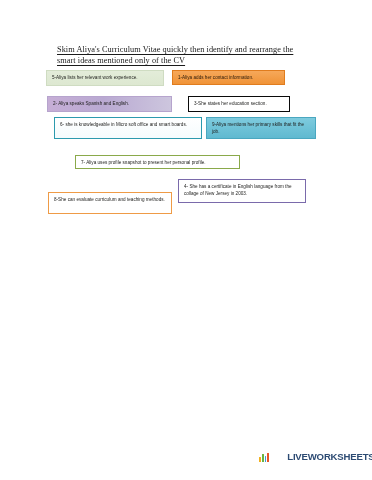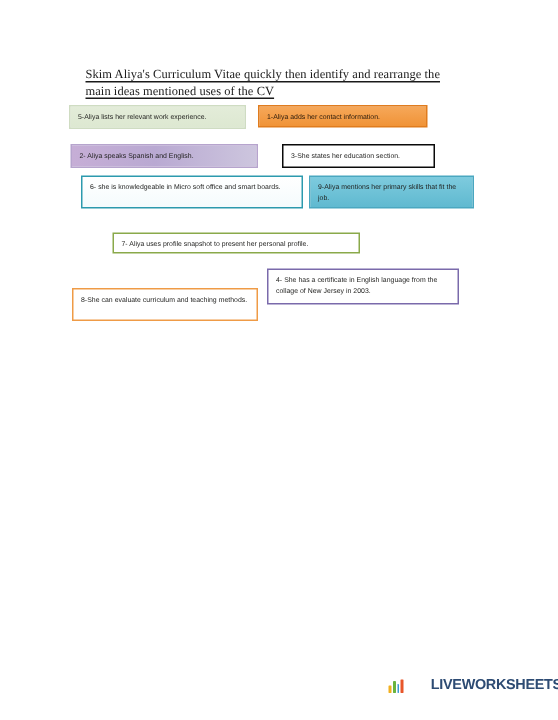--- a/index.html
+++ b/index.html
@@ -162,21 +162,21 @@
     letter-spacing: -0.2px;
     color: #2d4b73;
     line-height: 10px;
   }
 </style>
 </head>
 <body>
 
 <div id="page">
 
-  <div id="worksheet-title">Skim Aliya's Curriculum Vitae quickly then identify and rearrange the main ideas mentioned uses of the CV</div>
+  <div id="worksheet-title">Skim Aliya's Curriculum Vitae quickly then identify and rearrange the smart ideas mentioned only of the CV</div>
 
   <div class="card" id="card-5">5-Aliya lists her relevant work experience.</div>
 
   <div class="card" id="card-1">1-Aliya adds  her contact information.</div>
 
   <div class="card" id="card-2">2- Aliya speaks Spanish and English.</div>
 
   <div class="card" id="card-3">3-She states her education section.</div>
 
   <div class="card" id="card-6">6-  she is knowledgeable in Micro soft office and smart boards.</div>

